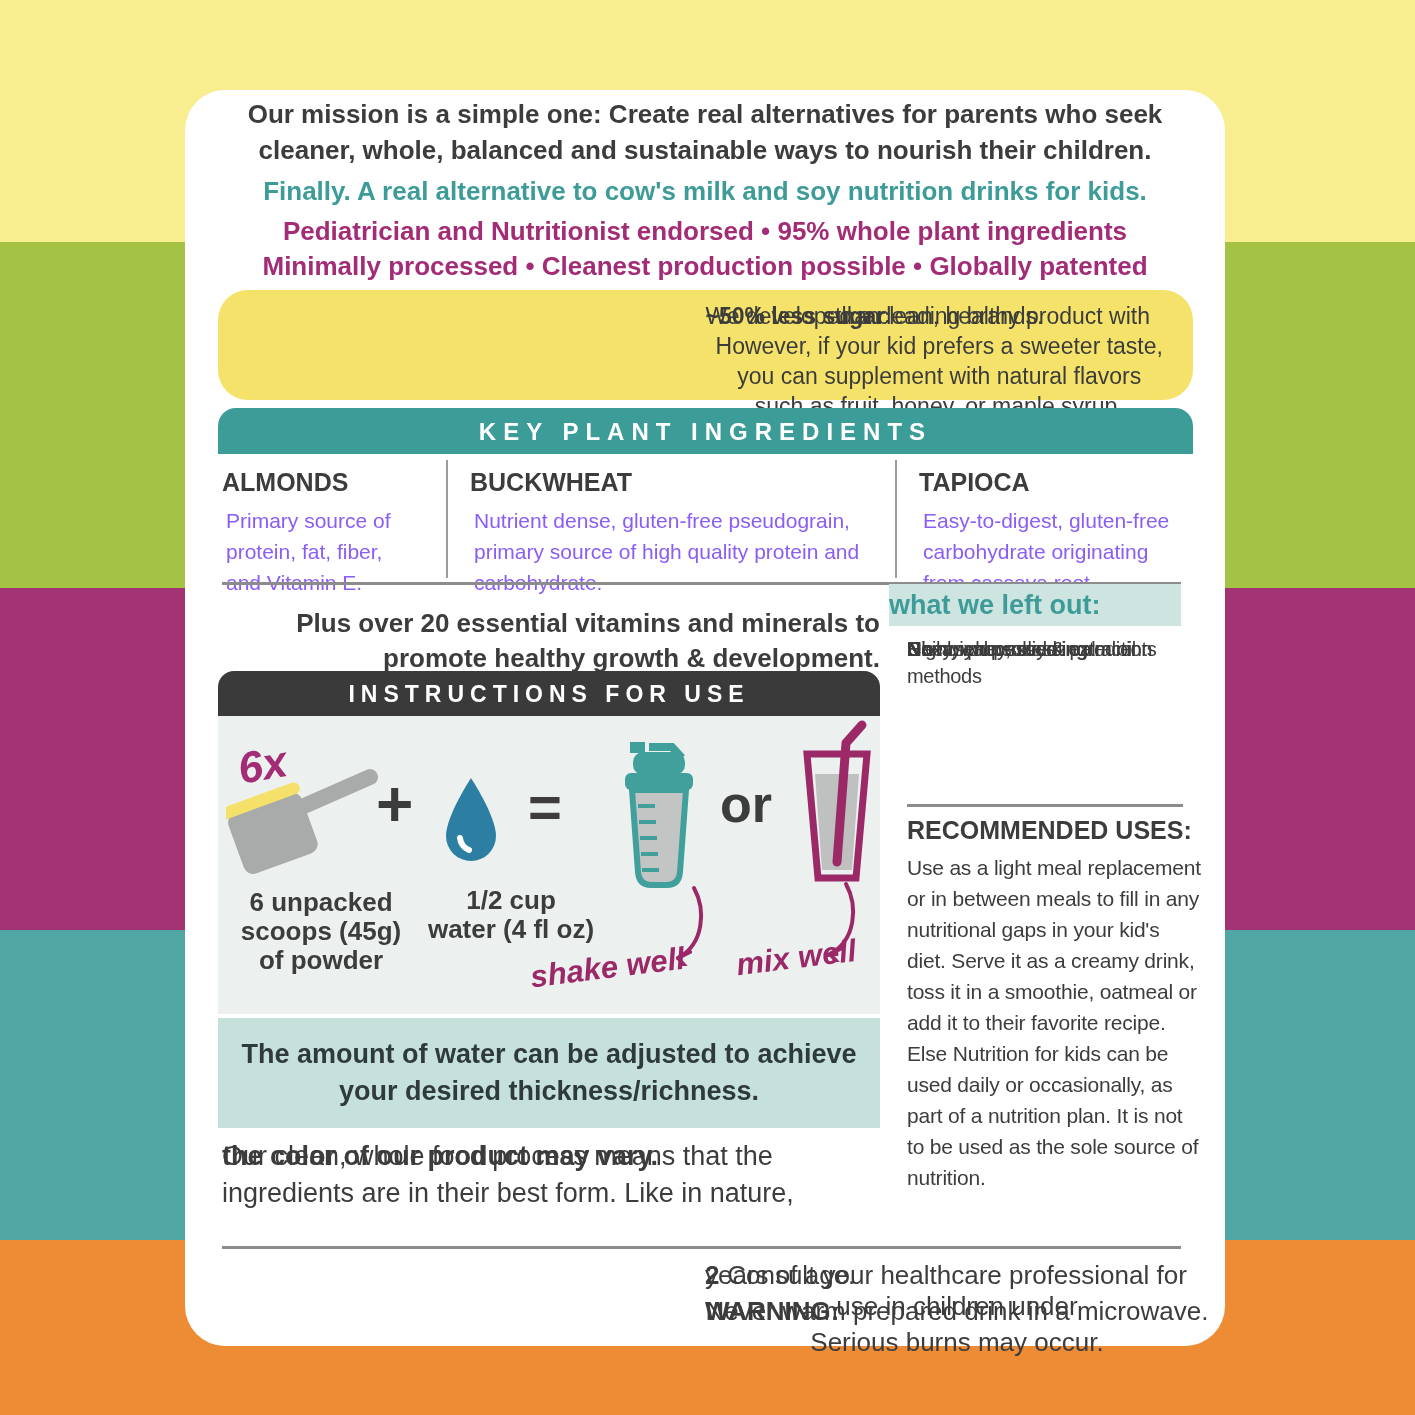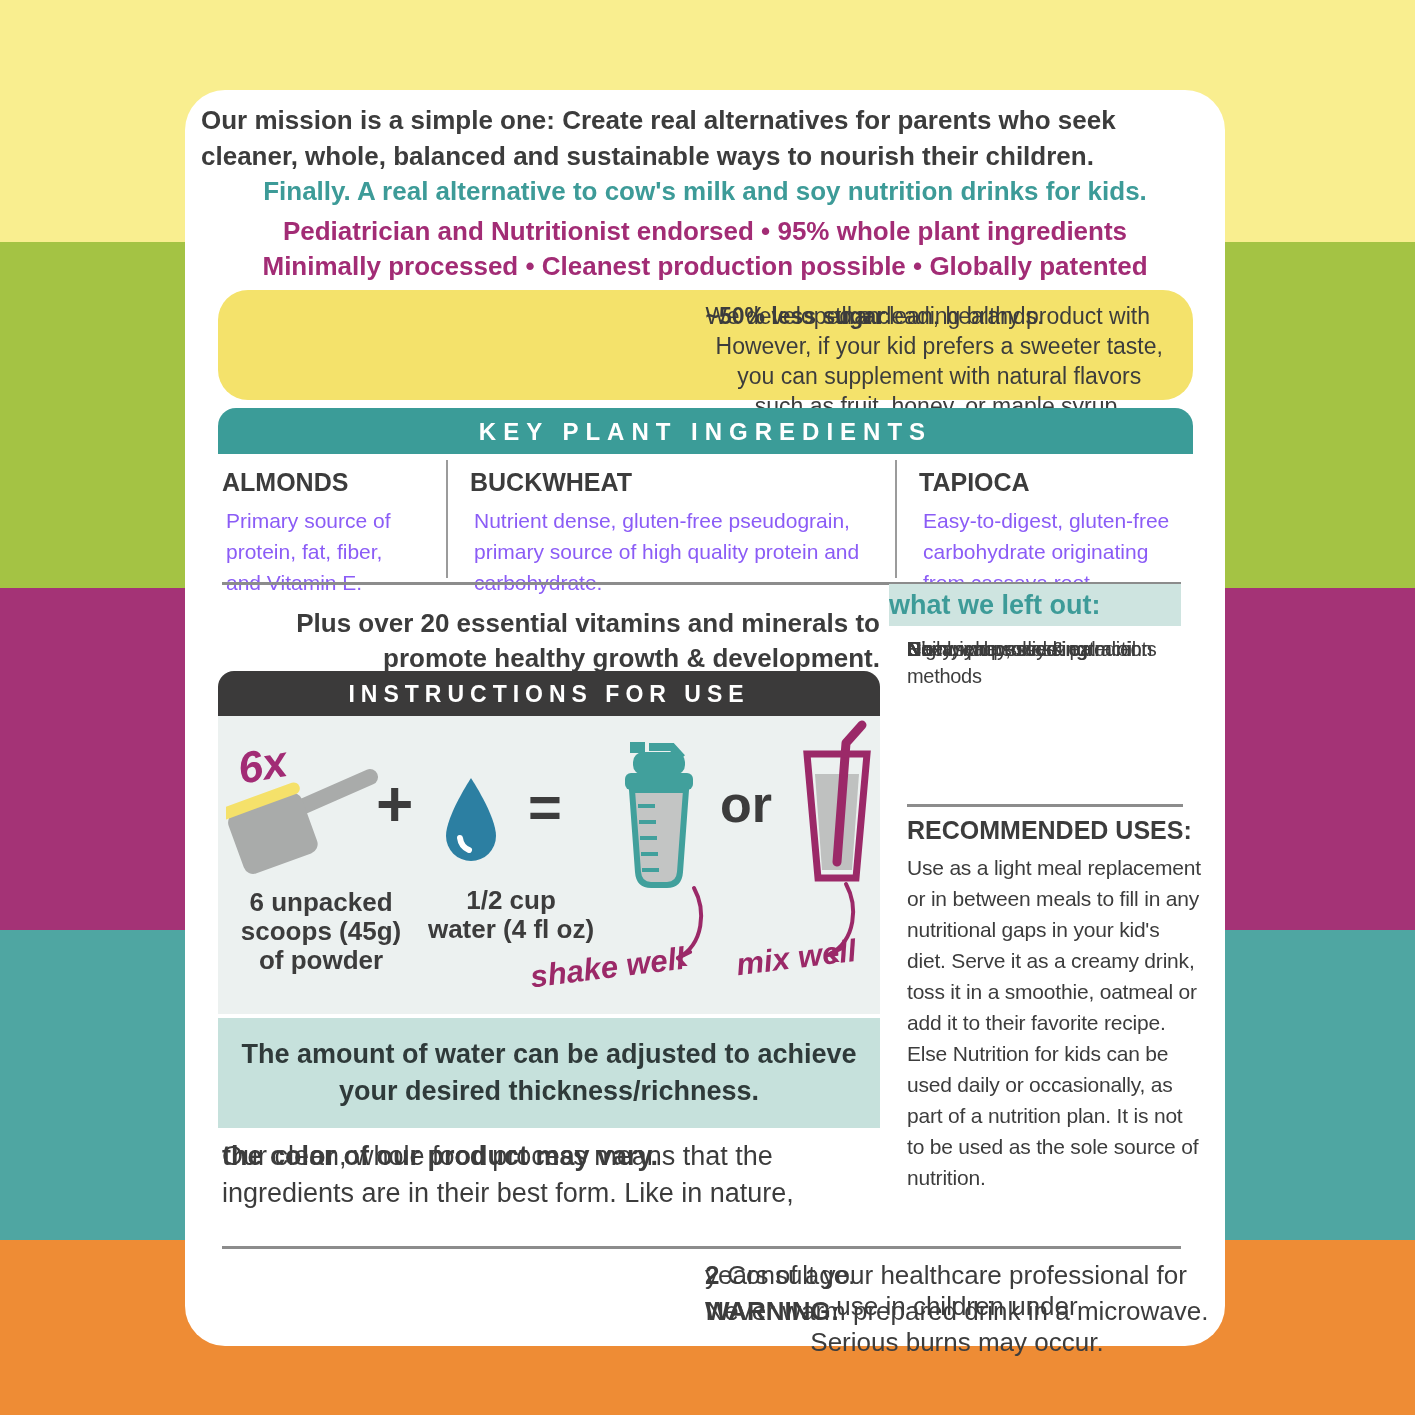--- a/index.html
+++ b/index.html
@@ -6,21 +6,21 @@
   body{width:1415px;height:1415px;font-family:"Liberation Sans",sans-serif;}
   .poster{position:absolute;top:0;left:0;width:1415px;height:1415px;overflow:hidden;}
   .stripe{position:absolute;left:0;width:1415px;}
   .stripe-yellow{top:0;height:242px;background:#F9EE8F;}
   .stripe-green{top:242px;height:346px;background:#A4C344;}
   .stripe-magenta{top:588px;height:342px;background:#A43376;}
   .stripe-teal{top:930px;height:310px;background:#4FA6A2;}
   .stripe-orange{top:1240px;height:175px;background:#EE8C35;}
   .card{position:absolute;left:185px;top:90px;width:1040px;height:1256px;background:#FFFFFF;border-radius:40px;}
   .card *{position:absolute;box-sizing:border-box;}
-  .mission{left:16px;top:12px;width:1008px;font-size:26px;font-weight:bold;line-height:36px;color:#3C3C3C;white-space:pre-line;}
+  .mission{left:16px;top:6px;width:1008px;text-align:center;font-size:26px;font-weight:bold;line-height:36px;color:#3C3C3C;white-space:pre-line;}
   .tagline{left:16px;top:86px;width:1008px;text-align:center;font-size:26px;font-weight:bold;color:#3D9B98;}
   .claims{left:16px;width:1008px;text-align:center;font-size:26px;font-weight:bold;color:#A22C75;}
   .claims1{top:126px;}
   .claims2{top:161px;}
   .sugar-box{left:33px;top:200px;width:975px;height:110px;background:#F4E26B;border-radius:30px;}
   .sugar-text{left:20px;top:11px;width:935px;text-align:center;font-size:23px;line-height:30px;color:#3C3C3C;white-space:pre-line;}
   .ing-banner{left:33px;top:318px;width:975px;height:46px;background:#3B9C98;border-radius:18px 18px 0 0;color:#FFFFFF;font-size:24px;font-weight:bold;letter-spacing:7px;text-align:center;line-height:48px;}
   .columns{left:33px;top:366px;width:975px;height:124px;display:flex;position:absolute;}
   .columns > div{position:relative;}
   .col{height:124px;}

